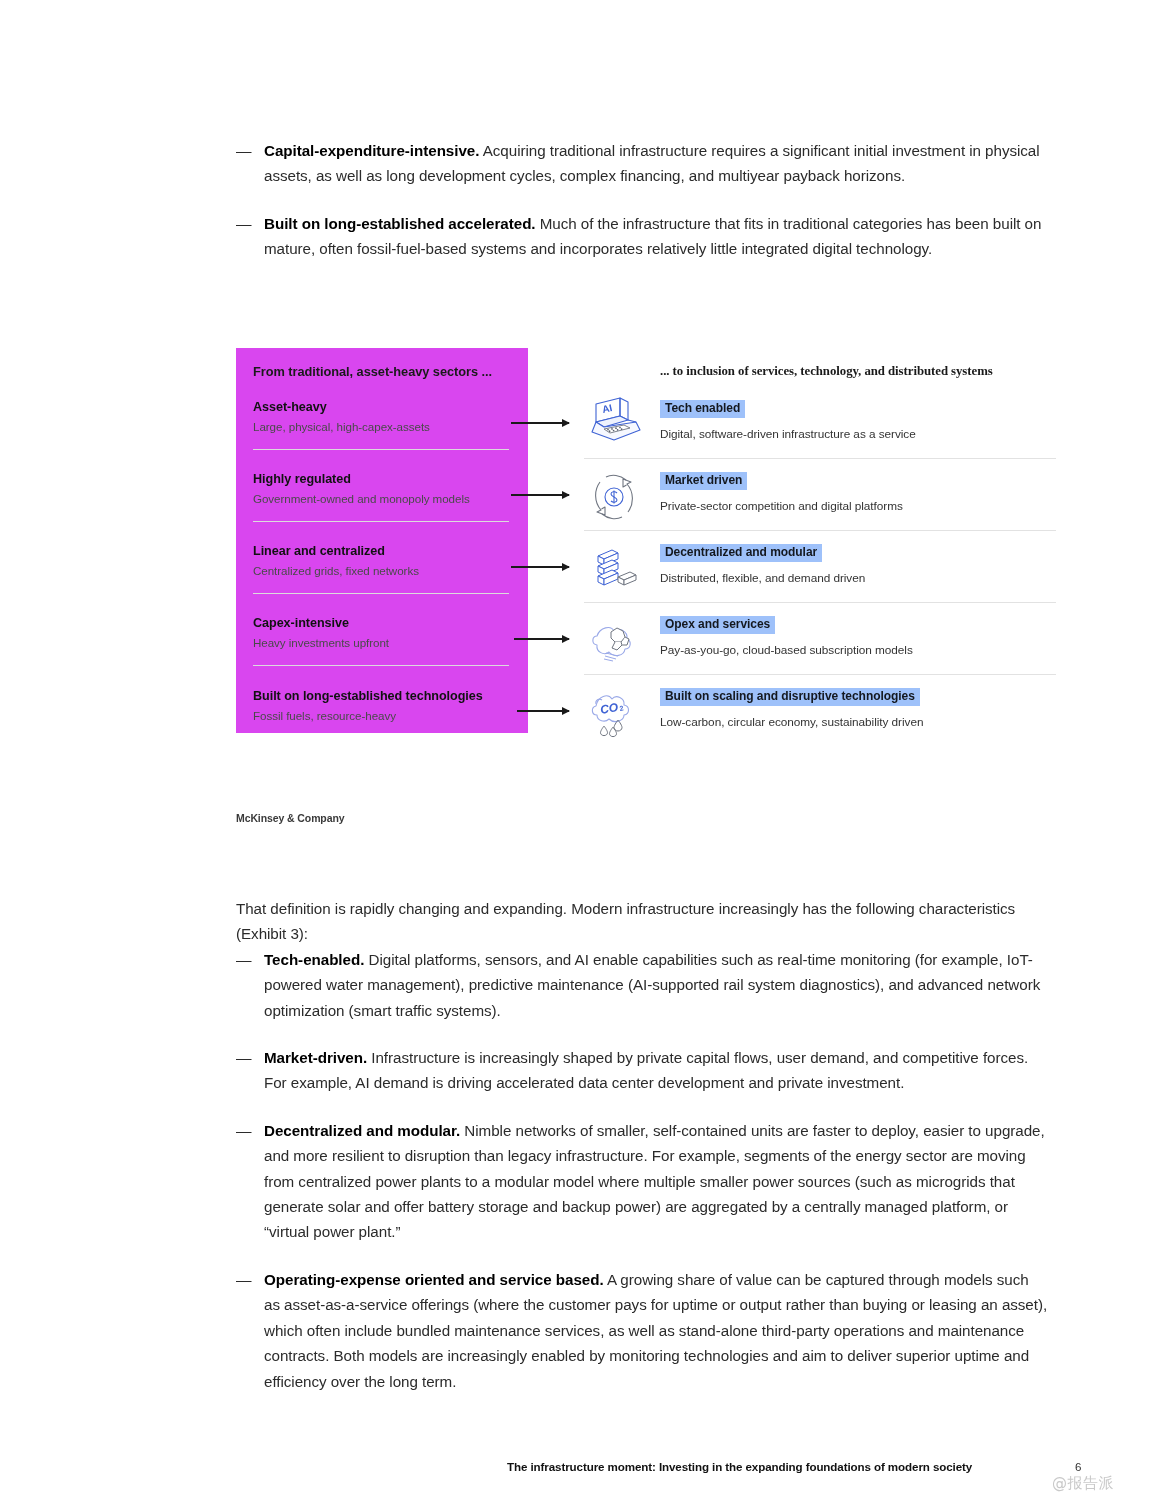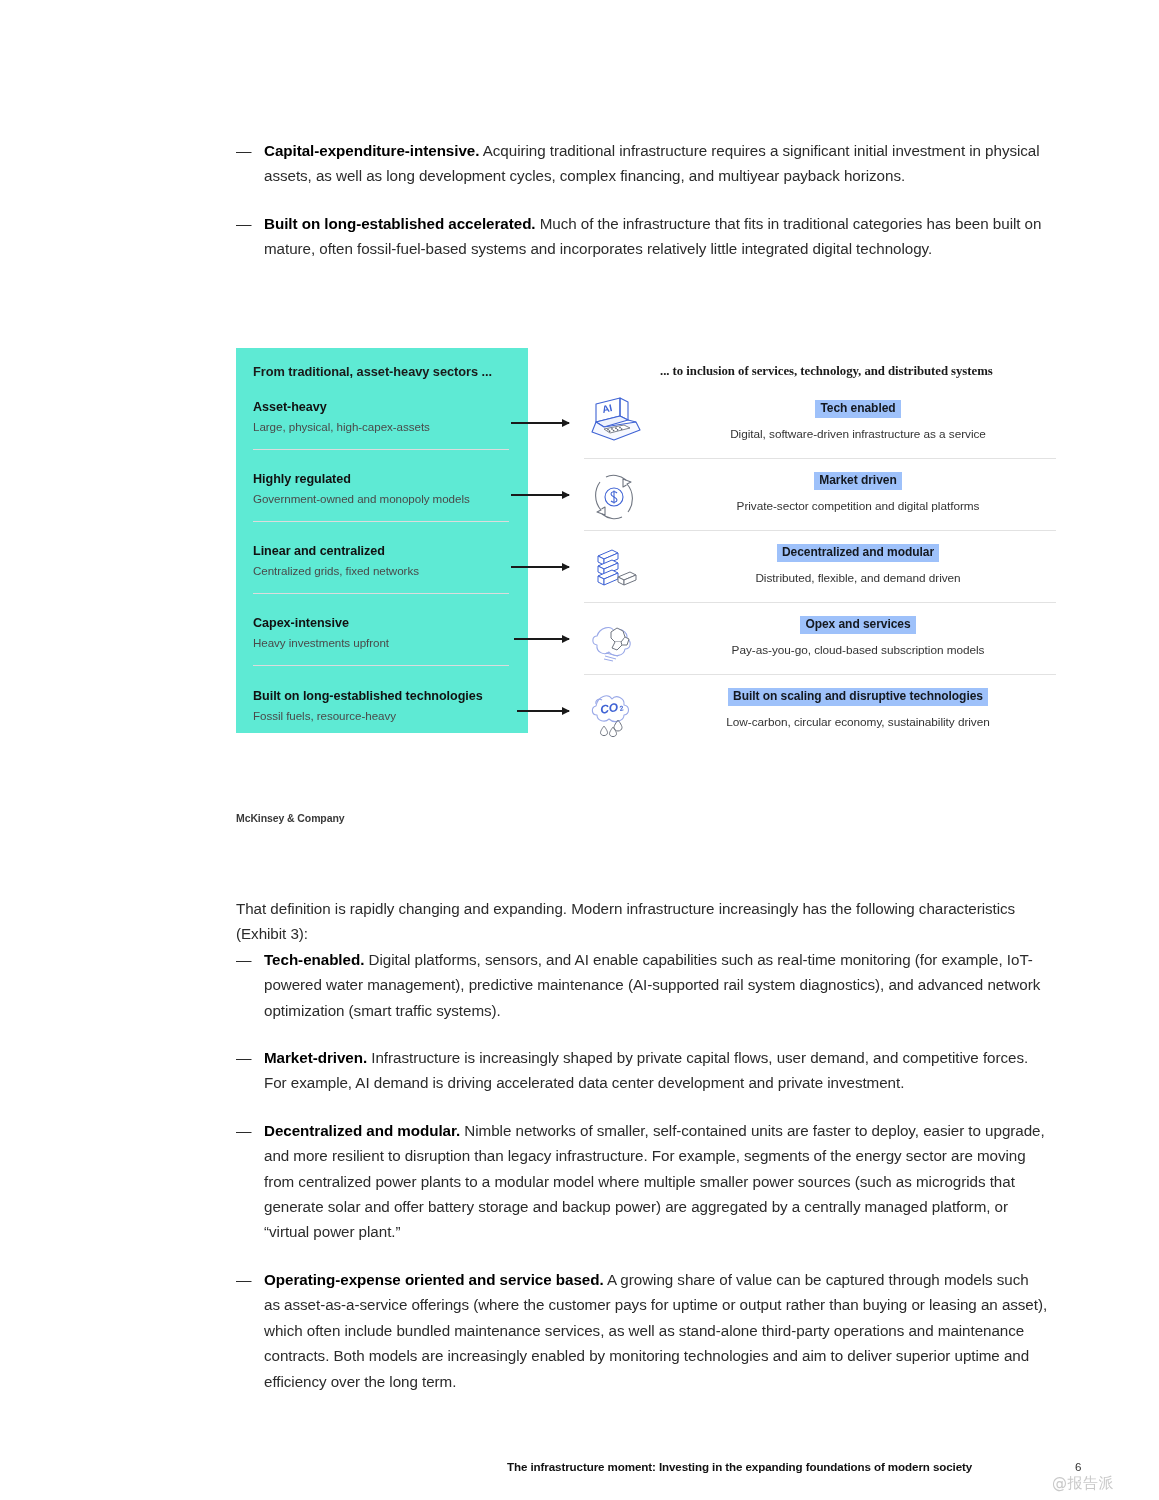--- a/index.html
+++ b/index.html
@@ -84,21 +84,21 @@
     position: relative;
     width: 820px;
     height: 392px;
   }
   .left-panel {
     position: absolute;
     left: 0;
     top: 0;
     width: 292px;
     height: 385px;
-    background: #5eead4;
+    background: #d946ef;
   }
   .left-inner {
     padding: 16px 22px 0 17px;
   }
   .col-head {
     font-size: 12.8px;
     font-weight: 700;
     color: #1a1a1a;
     letter-spacing: -0.05px;
   }
@@ -172,21 +172,20 @@
     left: 0;
     top: 0;
     width: 60px;
     height: 58px;
   }
   .rrow .rtextwrap {
     position: absolute;
     left: 76px;
     top: 2px;
     width: 396px;
-    text-align: center;
   }
   .badge {
     display: inline-block;
     background: #9ec1fa;
     color: #14181f;
     font-size: 12px;
     font-weight: 700;
     letter-spacing: -0.05px;
     padding: 2px 5px 3px 5px;
     line-height: 13px;

